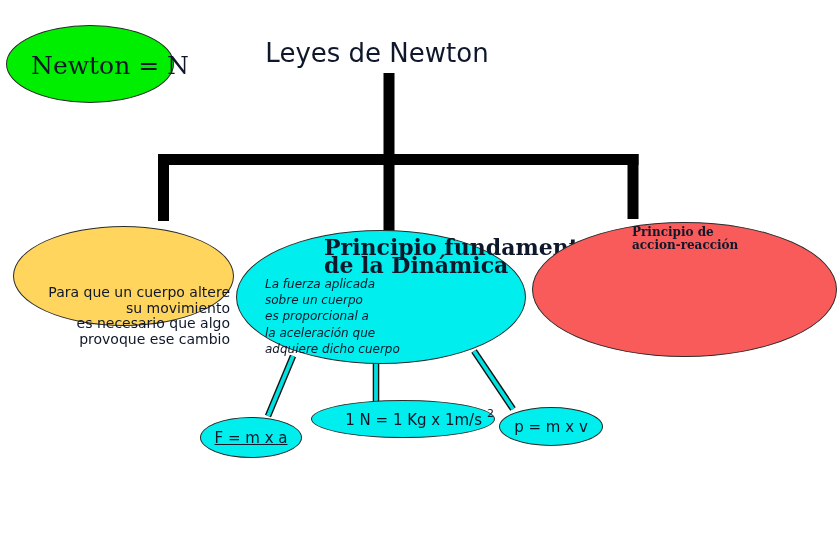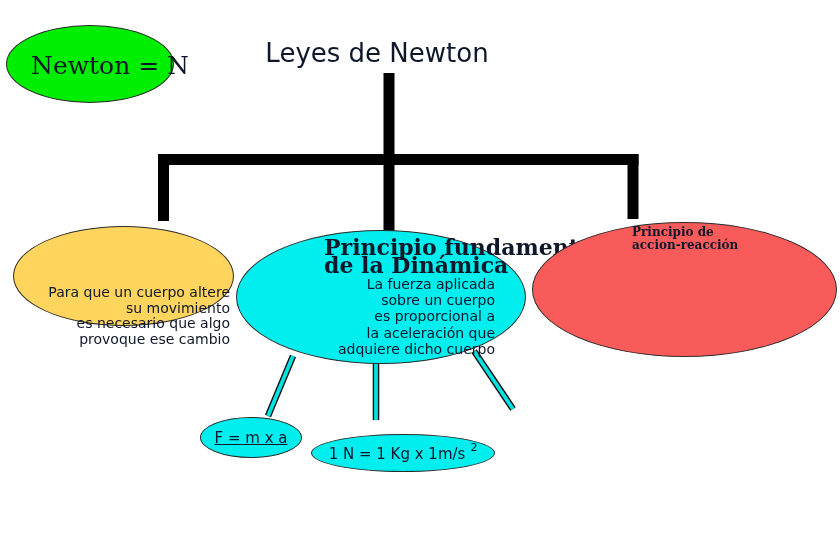--- a/index.html
+++ b/index.html
@@ -30,21 +30,21 @@
   .pre { white-space: pre-line; }
   .nowrap { white-space: nowrap; }
 
   .main-title { left: 262px; top: 38px; width: 230px; font-size: 26px; text-align: center; }
   .legend-label { left: 31px; top: 51px; font-size: 25px; }
 
   .inercia-title { left: 37px; top: 230px; width: 200px; font-size: 21px; text-align: center; }
   .inercia-body  { left: 18px; top: 250px; width: 212px; font-size: 14px; line-height: 15.5px; text-align: right; margin-top: 35px; }
 
   .dinamica-title { left: 324px; top: 238px; font-size: 22px; line-height: 18px; text-align: left; }
-  .dinamica-body  { left: 265px; top: 276px; width: 230px; font-size: 14px; line-height: 16.2px; text-align: right; }
+  .dinamica-body  { left: 265px; top: 276px; width: 230px; font-size: 12px; line-height: 16.2px; text-align: left; font-style: italic; }
 
   .accion-title { left: 632px; top: 226px; font-size: 12px; line-height: 12.5px; text-align: left; }
   .accion-body  { left: 534px; top: 253px; width: 300px; font-size: 14px; line-height: 16.8px; text-align: center; }
 
   .formula { font-size: 15px; white-space: nowrap; }
   .formula sup { font-size: 11px; margin-left: 5px; position: relative; top: -2px; }
 </style>
 </head>
 <body>
 
@@ -92,18 +92,21 @@
 adquiere dicho cuerpo</div>
 
   <div class="el fill-red" style="left:532px; top:222px; width:305px; height:135px;"></div>
   <div class="txt serif bold pre accion-title">Principio de
 accion-reacción</div>
 
   <div class="el flex fill-cyan" style="left:200px; top:417px; width:102px; height:41px;text-decoration:underline;">
     <span class="formula">F = m x a</span>
   </div>
 
-  <div class="el flex fill-cyan" style="left:311px; top:434px; width:184px; height:38px;">
+  <div class="el flex fill-cyan" style="left:311px; top:400px; width:184px; height:38px;justify-content:flex-end;">
     <span class="formula"><span>1 N = 1 Kg x 1m/s</span><sup>2</sup></span>
   </div>
 
+  <div class="el flex fill-cyan" style="left:499px; top:407px; width:104px; height:39px;">
+    <span class="formula">p = m x v</span>
+  </div>
 
 </div>
 
 </body></html>

